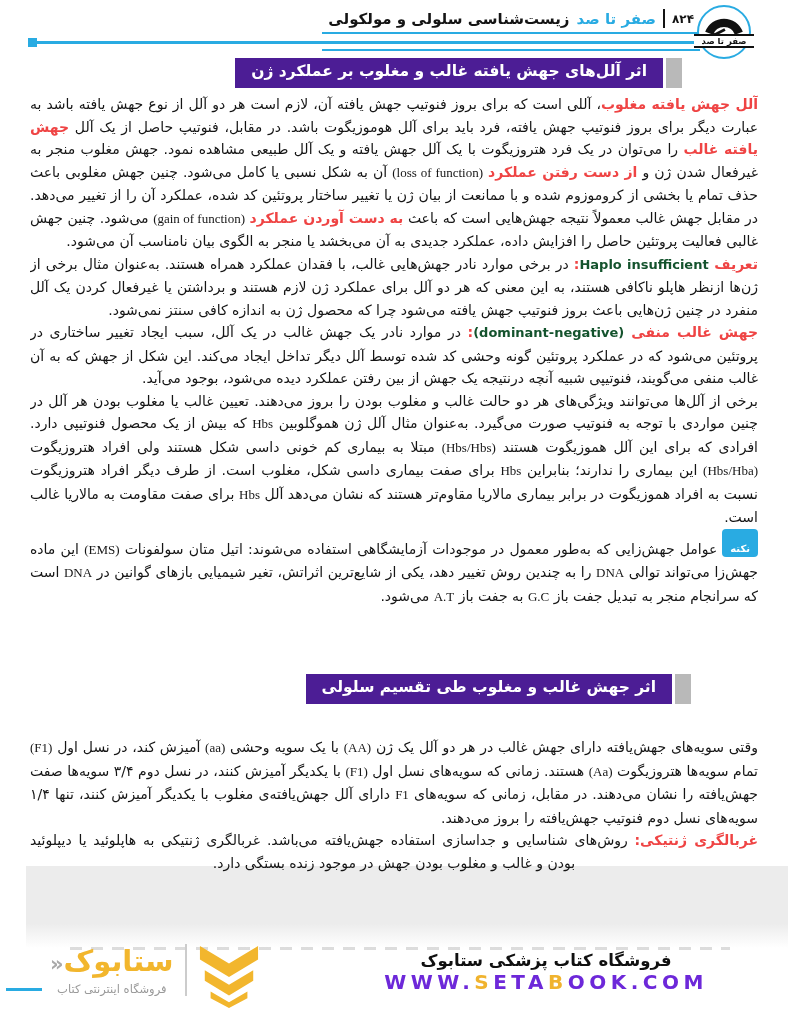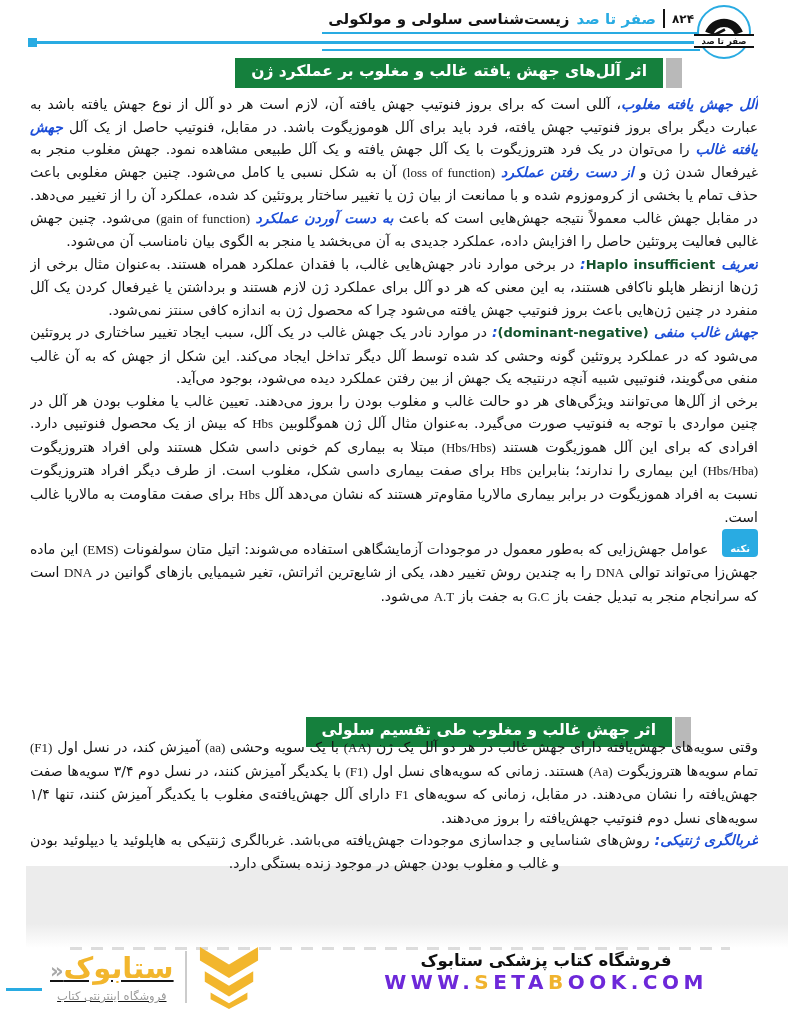--- a/index.html
+++ b/index.html
@@ -42,66 +42,66 @@
   .logo-banner{
     position:absolute; bottom:9px; left:-5px; right:-5px; height:14px;
     background:#fff; border-top:2px solid #111; border-bottom:2px solid #111;
     font-size:8.5px; font-weight:bold; color:#111;
     text-align:center; line-height:10px; direction:rtl; z-index:2;
   }
 
   
   .sec-header{ display:flex; height:30px; }
   .sec-header .blue-box{
-    background:#15803d; color:#fff;
+    background:#4c1d95; color:#fff;
     font-size:15.5px; font-weight:bold;
     direction:rtl; padding:4px 16px 0 16px;
     white-space:nowrap;
   }
   .sec-header .gray-cap{ width:16px; background:#b9b9b9; margin-left:3px; }
   #sec1{ top:58px; right:106px; }
-  #sec2{ top:717px; right:97px; }
+  #sec2{ top:674px; right:97px; }
 
   
   .content-block{ left:30px; width:728px; z-index:1; }
   #content1{ top:93px;  height:604px; overflow:hidden; }
   #content2{ top:736px; height:212px; overflow:hidden; }
   .body-text{
     direction:rtl; text-align:justify;
     font-size:14px; line-height:22.5px; color:#151515;
   }
-  .seg-b{ color:#1d4ed8; font-weight:bold;font-style:italic; }
+  .seg-b{ color:#ef4444; font-weight:bold; }
   .seg-lat{ direction:ltr; unicode-bidi:embed; font-family:"Liberation Serif", serif; font-size:13px; }
   .seg-blat{ direction:ltr; unicode-bidi:embed; color:#14532d; font-weight:bold; font-size:13px; }
   .note-badge{
     display:inline-block; background:#29abe2; color:#fff;
     font-size:10px; font-weight:bold; line-height:13px;
     padding:13px 8px 2px; border-radius:4px;
-    margin-left:14px; vertical-align:2px;
+    margin-left:5px; vertical-align:2px;
   }
   .screening{ text-align-last:center; }
 
   
   .scan-band{
     top:866px; left:26px; width:762px; height:82px; z-index:0;
     background:linear-gradient(to bottom, #ececec 0%, #ececec 70%, rgba(236,236,236,0) 100%);
   }
   .scan-dirt{
     top:947px; left:70px; width:660px; height:3px; z-index:0;
     background:repeating-linear-gradient(90deg, rgba(140,140,140,.30) 0 12px, transparent 12px 21px);
   }
 
   
   .footer-right{ top:951px; right:74px; width:336px; text-align:center; z-index:2; }
   .store-title{ direction:rtl; font-size:16.5px; font-weight:bold; color:#101010; }
   .website{ font-size:20px; font-weight:bold; letter-spacing:4.5px; color:#131313; white-space:nowrap; }
   .seg-wd{ color:#6d28d9; }
   .seg-wy{ color:#f0b32e; }
 
-  .footer-logo{ top:944px; left:50px; display:flex; align-items:center; gap:11px; height:66px; z-index:2;text-decoration:underline; }
+  .footer-logo{ top:944px; left:50px; display:flex; gap:11px; height:66px; z-index:2; }
   .wordmark-block{ text-align:center; }
   .wordmark{ direction:rtl; font-size:29px; font-weight:bold; color:#f2b62d; line-height:34px; white-space:nowrap; }
   .guillemet{ color:#a9a9a9; font-size:21px; font-weight:bold; }
   .logo-sub{ direction:rtl; font-size:11.5px; color:#9a9a9a; margin-top:1px; }
   .logo-divider{ width:2px; height:52px; background:#cccccc; }
 
   .corner-line{ top:988px; left:6px; width:36px; height:3px; background:#29abe2; }
 </style>
 </head>
 <body>
@@ -145,21 +145,21 @@
 <div id="content1" class="abs content-block">
   <p class="body-text"><span class="seg-b">آلل جهش یافته مغلوب</span><span>، آللی است که برای بروز فنوتیپ جهش یافته آن، لازم است هر دو آلل از نوع جهش یافته باشد به عبارت دیگر برای بروز فنوتیپ جهش یافته، فرد باید برای آلل هوموزیگوت باشد. در مقابل، فنوتیپ حاصل از یک آلل </span><span class="seg-b">جهش یافته غالب</span><span> را می‌توان در یک فرد هتروزیگوت با یک آلل جهش یافته و یک آلل طبیعی مشاهده نمود. جهش مغلوب منجر به غیرفعال شدن ژن و </span><span class="seg-b">از دست رفتن عملکرد</span><span> </span><span class="seg-lat">(loss of function)</span><span> آن به شکل نسبی یا کامل می‌شود. چنین جهش مغلوبی باعث حذف تمام یا بخشی از کروموزوم شده و با ممانعت از بیان ژن یا تغییر ساختار پروتئین کد شده، عملکرد آن را از تغییر می‌دهد. در مقابل جهش غالب معمولاً نتیجه جهش‌هایی است که باعث </span><span class="seg-b">به دست آوردن عملکرد</span><span> </span><span class="seg-lat">(gain of function)</span><span> می‌شود. چنین جهش غالبی فعالیت پروتئین حاصل را افزایش داده، عملکرد جدیدی به آن می‌بخشد یا منجر به الگوی بیان نامناسب آن می‌شود.</span></p>
   <p class="body-text"><span class="seg-b">تعریف </span><span class="seg-blat">Haplo insufficient</span><span class="seg-b">:</span><span> در برخی موارد نادر جهش‌هایی غالب، با فقدان عملکرد همراه هستند. به‌عنوان مثال برخی از ژن‌ها ازنظر هاپلو ناکافی هستند، به این معنی که هر دو آلل برای عملکرد ژن لازم هستند و برداشتن یا غیرفعال کردن یک آلل منفرد در چنین ژن‌هایی باعث بروز فنوتیپ جهش یافته می‌شود چرا که محصول ژن به اندازه کافی سنتز نمی‌شود.</span></p>
   <p class="body-text"><span class="seg-b">جهش غالب منفی </span><span class="seg-blat">(dominant-negative)</span><span class="seg-b">:</span><span> در موارد نادر یک جهش غالب در یک آلل، سبب ایجاد تغییر ساختاری در پروتئین می‌شود که در عملکرد پروتئین گونه وحشی کد شده توسط آلل دیگر تداخل ایجاد می‌کند. این شکل از جهش که به آن غالب منفی می‌گویند، فنوتیپی شبیه آنچه درنتیجه یک جهش از بین رفتن عملکرد دیده می‌شود، بوجود می‌آید.</span></p>
   <p class="body-text"><span>برخی از آلل‌ها می‌توانند ویژگی‌های هر دو حالت غالب و مغلوب بودن را بروز می‌دهند. تعیین غالب یا مغلوب بودن هر آلل در چنین مواردی با توجه به فنوتیپ صورت می‌گیرد. به‌عنوان مثال آلل ژن هموگلوبین </span><span class="seg-lat">Hbs</span><span> که بیش از یک محصول فنوتیپی دارد. افرادی که برای این آلل هموزیگوت هستند </span><span class="seg-lat">(Hbs/Hbs)</span><span> مبتلا به بیماری کم خونی داسی شکل هستند ولی افراد هتروزیگوت </span><span class="seg-lat">(Hbs/Hba)</span><span> این بیماری را ندارند؛ بنابراین </span><span class="seg-lat">Hbs</span><span> برای صفت بیماری داسی شکل، مغلوب است. از طرف دیگر افراد هتروزیگوت نسبت به افراد هموزیگوت در برابر بیماری مالاریا مقاوم‌تر هستند که نشان می‌دهد آلل </span><span class="seg-lat">Hbs</span><span> برای صفت مقاومت به مالاریا غالب است.</span></p>
   <p class="body-text"><span class="note-badge">نکته</span><span><span>عوامل جهش‌زایی که به‌طور معمول در موجودات آزمایشگاهی استفاده می‌شوند: اتیل متان سولفونات </span><span class="seg-lat">(EMS)</span><span> این ماده جهش‌زا می‌تواند توالی </span><span class="seg-lat">DNA</span><span> را به چندین روش تغییر دهد، یکی از شایع‌ترین اثراتش، تغیر شیمیایی بازهای گوانین در </span><span class="seg-lat">DNA</span><span> است که سرانجام منجر به تبدیل جفت باز </span><span class="seg-lat">G.C</span><span> به جفت باز </span><span class="seg-lat">A.T</span><span> می‌شود.</span></span></p>
 </div>
 
 <div id="content2" class="abs content-block">
   <p class="body-text"><span>وقتی سویه‌های جهش‌یافته دارای جهش غالب در هر دو آلل یک ژن </span><span class="seg-lat">(AA)</span><span> با یک سویه وحشی </span><span class="seg-lat">(aa)</span><span> آمیزش کند، در نسل اول </span><span class="seg-lat">(F1)</span><span> تمام سویه‌ها هتروزیگوت </span><span class="seg-lat">(Aa)</span><span> هستند. زمانی که سویه‌های نسل اول </span><span class="seg-lat">(F1)</span><span> با یکدیگر آمیزش کنند، در نسل دوم ۳/۴ سویه‌ها صفت جهش‌یافته را نشان می‌دهند. در مقابل، زمانی که سویه‌های </span><span class="seg-lat">F1</span><span> دارای آلل جهش‌یافته‌ی مغلوب با یکدیگر آمیزش کنند، تنها ۱/۴ سویه‌های نسل دوم فنوتیپ جهش‌یافته را بروز می‌دهند.</span></p>
-  <p class="body-text screening"><span class="seg-b">غربالگری ژنتیکی:</span><span> روش‌های شناسایی و جداسازی موجودات جهش‌یافته می‌باشد. غربالگری ژنتیکی به هاپلوئید یا دیپلوئید بودن و غالب و مغلوب بودن جهش در موجود زنده بستگی دارد.</span></p>
+  <p class="body-text screening"><span class="seg-b">غربالگری ژنتیکی:</span><span> روش‌های شناسایی و جداسازی استفاده جهش‌یافته می‌باشد. غربالگری ژنتیکی به هاپلوئید یا دیپلوئید بودن و غالب و مغلوب بودن جهش در موجود زنده بستگی دارد.</span></p>
 </div>
 
 <div class="abs footer-right">
   <div class="store-title">فروشگاه کتاب پزشکی ستابوک</div>
   <div class="website"><span class="seg-wd">WWW.</span><span class="seg-wy">S</span><span class="seg-wd">ETA</span><span class="seg-wy">B</span><span class="seg-wd">OOK.COM</span></div>
 </div>
 
 <div class="abs footer-logo">
   <div class="wordmark-block">
     <div class="wordmark"><span>ستابوک</span><span class="guillemet">«</span></div>

